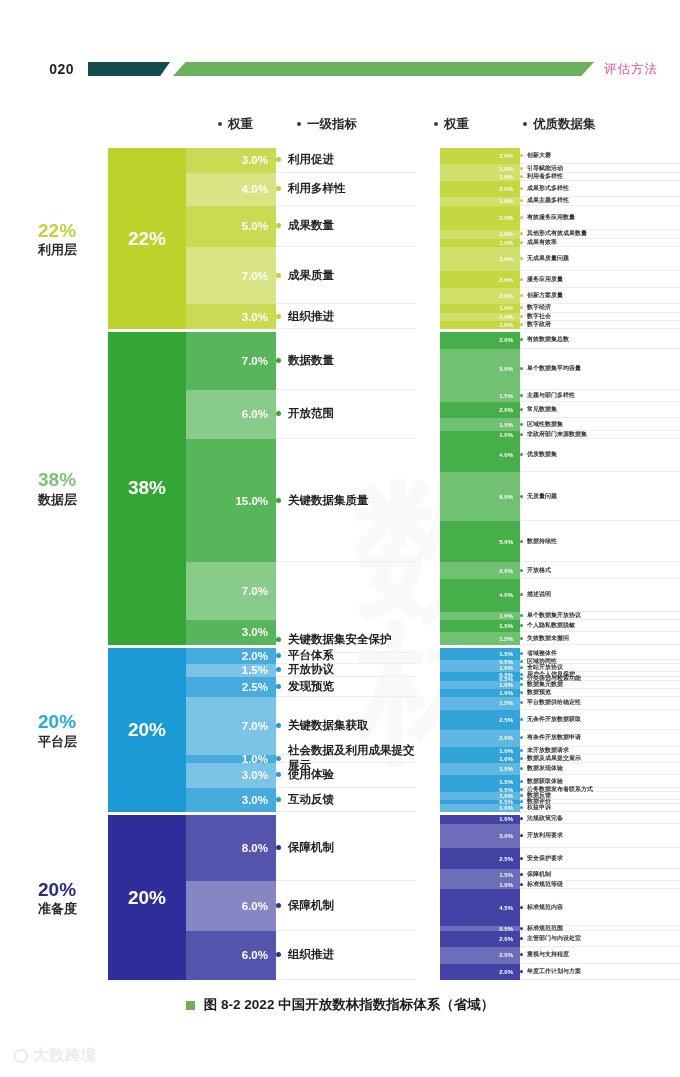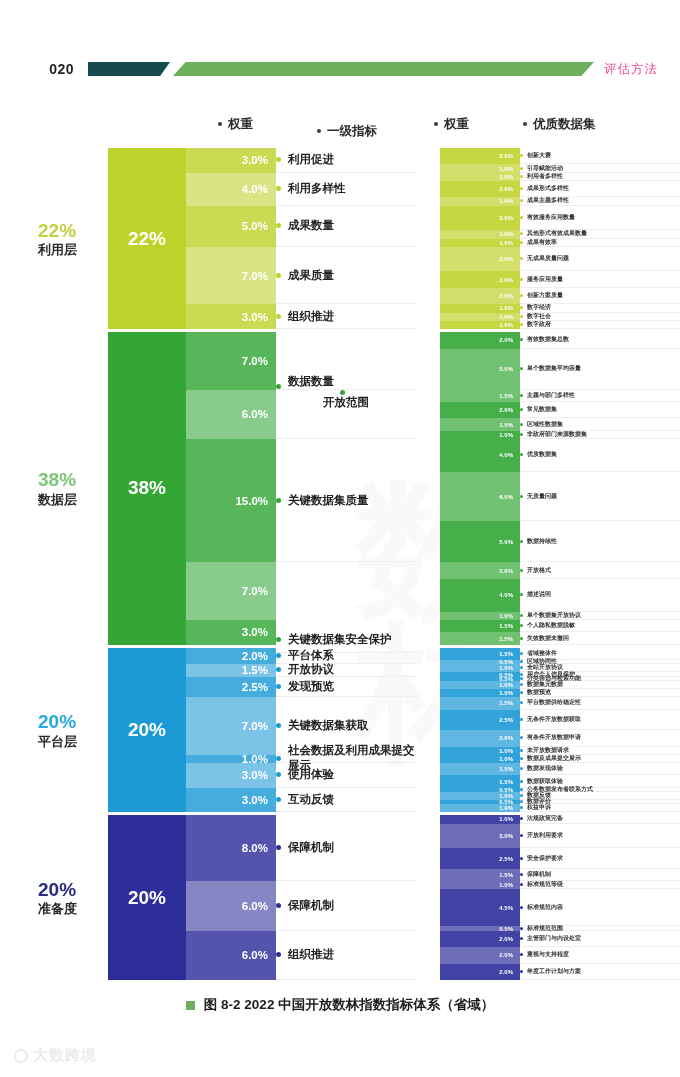--- a/index.html
+++ b/index.html
@@ -129,21 +129,21 @@
     <div class="folio">020</div>
     <div class="bar-wrap">
       <div class="bar-dark"></div>
       <div class="bar-green"></div>
     </div>
     <div class="header-label">评估方法</div>
   </div>
 
   <div class="colheads" id="colheads">
       <div class="colhead" style="left: 218px;"><span class="dot"></span><span>权重</span></div>
-      <div class="colhead" style="left: 317px; margin-top: 7px;"><span class="dot"></span><span>一级指标</span></div>
+      <div class="colhead" style="left: 297px;"><span class="dot"></span><span>一级指标</span></div>
       <div class="colhead" style="left: 434px;"><span class="dot"></span><span>权重</span></div>
       <div class="colhead" style="left: 523px;"><span class="dot"></span><span>优质数据集</span></div>
     </div>
 
   <div class="chart" id="chart">
     <div class="wm-center">数林</div>
   <div class="layer" style="height: 181.06px;">
         <div class="col-left">
           <div class="leftlabel">
             <span class="pct" style="color: rgb(194, 209, 65);">22%</span>
@@ -269,25 +269,25 @@
           <div class="totalbox" style="background: rgb(51, 166, 54);">38%</div>
         </div>
         <div class="col-l1">
           <div class="cell" style="top: 0px; height: 57.61px; background: rgb(88, 182, 90);">7.0%</div>
           <div class="cell" style="top: 57.61px; height: 49.38px; background: rgb(137, 203, 138);">6.0%</div>
           <div class="cell" style="top: 106.99px; height: 123.45px; background: rgb(88, 182, 90);">15.0%</div>
           <div class="cell" style="top: 230.44px; height: 57.61px; background: rgb(137, 203, 138);">7.0%</div>
           <div class="cell" style="top: 288.05px; height: 24.69px; background: rgb(88, 182, 90);">3.0%</div>
         </div>
         <div class="col-l1name">
-          <div class="namecell" style="top: 0px; height: 57.61px; align-items: flex-end;">
+          <div class="namecell" style="top: 0px; height: 57.61px;">
             <span class="bullet" style="background: rgb(51, 166, 54);"></span>
             <span>数据数量</span>
           </div>
-          <div class="namecell" style="top: 57.61px; height: 49.38px; flex-direction: column;">
+          <div class="namecell" style="top: 57.61px; height: 49.38px;">
             <span class="bullet" style="background: rgb(51, 166, 54);"></span>
             <span>开放范围</span>
           </div>
           <div class="namecell" style="top: 106.99px; height: 123.45px;">
             <span class="bullet" style="background: rgb(51, 166, 54);"></span>
             <span>关键数据集质量</span>
           </div>
           <div class="namecell" style="top: 288.05px; height: 24.69px; margin-top: 8px;">
             <span class="bullet" style="background: rgb(51, 166, 54);"></span>
             <span>关键数据集安全保护</span>

